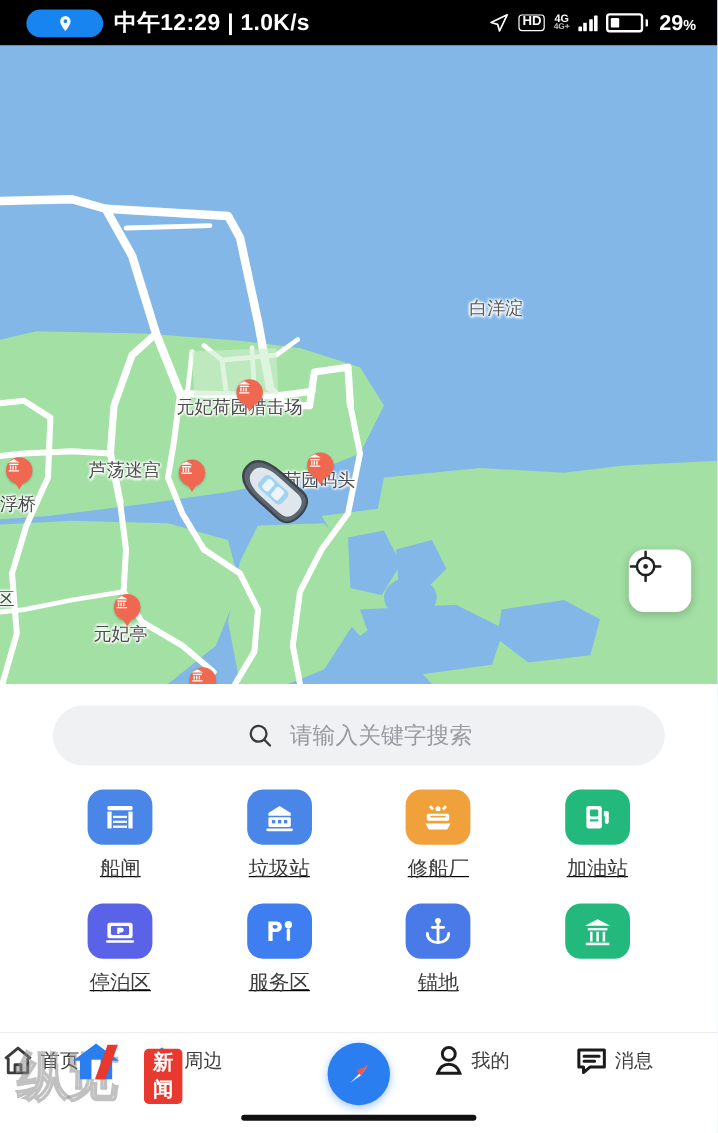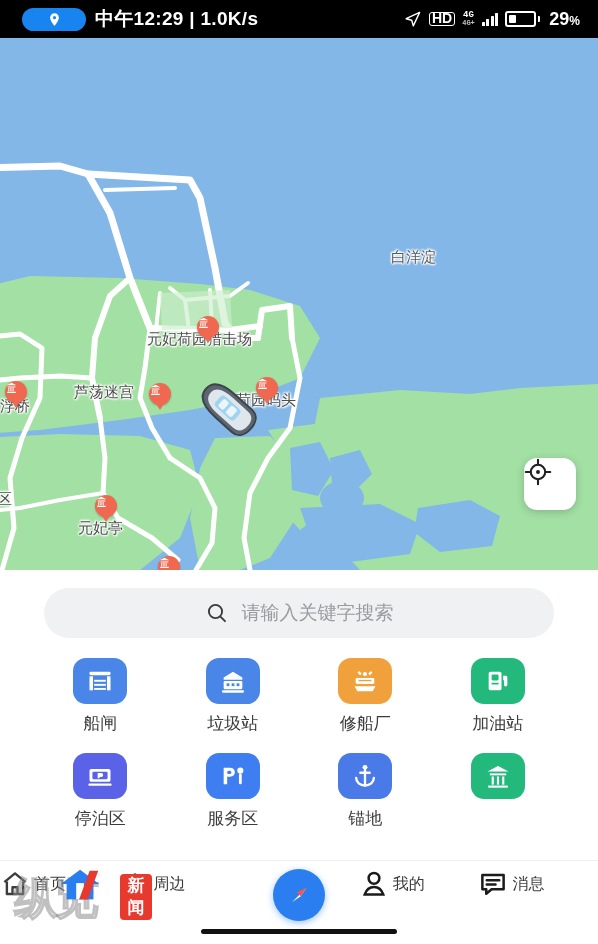--- a/index.html
+++ b/index.html
@@ -21,23 +21,23 @@
   .sb-left { display: flex; align-items: center; gap: 9px; }
   .sb-pill {
     width: 64px; height: 23px; border-radius: 12px; background: #1784f0;
     display: flex; align-items: center; justify-content: center;
   }
   .sb-pill svg { width: 15px; height: 15px; display: block; }
   .sb-time { font-size: 19px; font-weight: bold; letter-spacing: .3px; white-space: nowrap; }
   .sb-right { display: flex; align-items: center; gap: 7px; }
   .sb-hd {
     border: 1.6px solid #fff; border-radius: 3px;
-    font-size: 14px; font-weight: bold; padding: 0px 2px 1px; line-height: 11px;
-  }
-  .sb-4g { font-size: 9px; font-weight: bold; line-height: 8px; text-align: center; font-family: Liberation Mono, monospace; }
+    font-size: 11px; font-weight: bold; padding: 0px 2px 1px; line-height: 11px;
+  }
+  .sb-4g { font-size: 9px; font-weight: bold; line-height: 8px; text-align: center; }
   .sb-4g small { font-size: 7px; opacity: .75; display:block; }
   .bars { display: flex; align-items: flex-end; gap: 1.5px; height: 14px; }
   .bars i { display: block; width: 3px; background: #fff; border-radius: .5px; }
   .battery { display: flex; align-items: center; }
   .bat-body { width: 31px; height: 16px; border: 2px solid #fff; border-radius: 3px; padding: 2px; }
   .bat-fill { height: 100%; background: #fff; border-radius: 1px; }
   .bat-cap { width: 2.5px; height: 6px; background: #fff; margin-left: 1.5px; border-radius: 0 1px 1px 0; }
   .sb-pct { font-size: 18px; font-weight: bold; margin-left: 2px; }
   .sb-pct span { font-size: 12px; }
 
@@ -101,20 +101,21 @@
   .search {
     margin: 18px 44px 0; height: 50px; background: #f0f1f3; border-radius: 25px;
     display: flex; align-items: center; justify-content: center; gap: 13px; cursor: text;
   }
   .search svg { width: 24px; height: 24px; }
   .search .ph { font-size: 19px; color: #9a9ba0; }
 
   .grid {
     margin: 20px 34px 0; display: grid; grid-template-columns: repeat(4, 1fr);
     row-gap: 18px;
+    text-decoration: underline;
   }
   .cat { display: flex; flex-direction: column; align-items: center; gap: 8px; cursor: pointer; }
   .cat .tile {
     width: 54px; height: 46px; border-radius: 13px;
     display: flex; align-items: center; justify-content: center;
   }
   .cat .tile svg { width: 28px; height: 28px; }
   .cat .lbl { font-size: 17px; color: #3c3c3c; }
 
   
@@ -232,21 +233,21 @@
         <path d="M210,252 L212,288" stroke-width="4"></path>
       </g>
       <g fill="#cdeecd" opacity=".65">
         <path d="M160,255 L230,252 L232,290 L162,292 Z"></path>
       </g>
     </svg>
 
     <div class="maplabel water" style="left:391px;top:210px">白洋淀</div>
     <div class="maplabel" style="left:147px;top:292px">元妃荷园猎击场</div>
     <div class="maplabel" style="left:74px;top:345px">芦荡迷宫</div>
-    <div class="maplabel" style="left:0px;top:359px">浮桥</div>
+    <div class="maplabel" style="left:0px;top:373px">浮桥</div>
     <div class="maplabel" style="left:206px;top:353px">元妃荷园码头</div>
     <div class="maplabel" style="left:78px;top:481px">元妃亭</div>
     <div class="maplabel" style="left:-3px;top:452px">区</div>
 
     <div class="pin" style="left:197px;top:278px">
       <div class="head">
           <svg viewBox="0 0 24 24" fill="#fff">
             <path d="M12 3l9 5H3zM5 10h14v2H5zm1 3h2v6H6zm4 0h2v6h-2zm4 0h2v6h-2zM4 20h16v2H4z"></path>
           </svg>
         </div>

